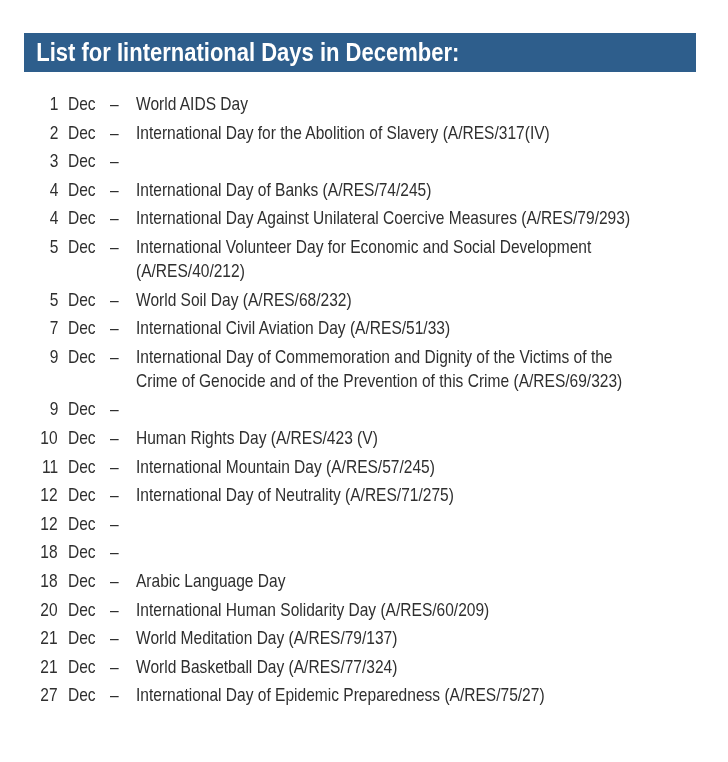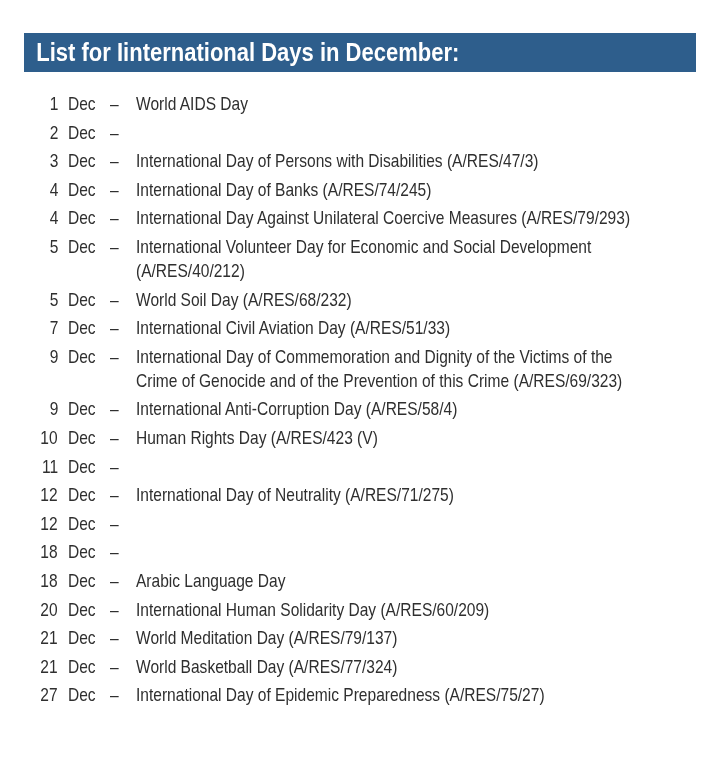--- a/index.html
+++ b/index.html
@@ -117,26 +117,26 @@
       <div class="row">
         <div class="col-day"><span class="txt" style="color: rgb(47, 47, 47);">1</span></div>
         <div class="col-mon"><span class="txt" style="color: rgb(47, 47, 47);">Dec</span></div>
         <div class="col-dash"><span class="txt" style="color: rgb(47, 47, 47);">–</span></div>
         <div class="col-name"><span class="txt" style="color: rgb(47, 47, 47);">World AIDS Day</span></div>
       </div>
       <div class="row">
         <div class="col-day"><span class="txt" style="color: rgb(47, 47, 47);">2</span></div>
         <div class="col-mon"><span class="txt" style="color: rgb(47, 47, 47);">Dec</span></div>
         <div class="col-dash"><span class="txt" style="color: rgb(47, 47, 47);">–</span></div>
+        <div class="col-name"><span class="txt" style="color: rgb(47, 47, 47);">International Day for the Abolition of Slavery (A/RES/317(IV)</span></div>
       </div>
       <div class="row">
         <div class="col-day"><span class="txt" style="color: rgb(47, 47, 47);">3</span></div>
         <div class="col-mon"><span class="txt" style="color: rgb(47, 47, 47);">Dec</span></div>
         <div class="col-dash"><span class="txt" style="color: rgb(47, 47, 47);">–</span></div>
-        <div class="col-name"><span class="txt" style="color: rgb(47, 47, 47);">International Day of Persons with Disabilities (A/RES/47/3)</span></div>
       </div>
       <div class="row">
         <div class="col-day"><span class="txt" style="color: rgb(47, 47, 47);">4</span></div>
         <div class="col-mon"><span class="txt" style="color: rgb(47, 47, 47);">Dec</span></div>
         <div class="col-dash"><span class="txt" style="color: rgb(47, 47, 47);">–</span></div>
         <div class="col-name"><span class="txt" style="color: rgb(47, 47, 47);">International Day of Banks (A/RES/74/245)</span></div>
       </div>
       <div class="row">
         <div class="col-day"><span class="txt" style="color: rgb(47, 47, 47);">4</span></div>
         <div class="col-mon"><span class="txt" style="color: rgb(47, 47, 47);">Dec</span></div>
@@ -164,32 +164,32 @@
       <div class="row">
         <div class="col-day"><span class="txt" style="color: rgb(47, 47, 47);">9</span></div>
         <div class="col-mon"><span class="txt" style="color: rgb(47, 47, 47);">Dec</span></div>
         <div class="col-dash"><span class="txt" style="color: rgb(47, 47, 47);">–</span></div>
         <div class="col-name"><span class="txt" style="color: rgb(47, 47, 47);">International Day of Commemoration and Dignity of the Victims of the</span><span class="txt name-line2" style="color: rgb(47, 47, 47);">Crime of Genocide and of the Prevention of this Crime (A/RES/69/323)</span></div>
       </div>
       <div class="row">
         <div class="col-day"><span class="txt" style="color: rgb(47, 47, 47);">9</span></div>
         <div class="col-mon"><span class="txt" style="color: rgb(47, 47, 47);">Dec</span></div>
         <div class="col-dash"><span class="txt" style="color: rgb(47, 47, 47);">–</span></div>
-        <div class="col-name"><span class="txt" style="color: rgb(47, 47, 47);">International Anti-Corruption Day (A/RES/58/4)</span></div>
       </div>
       <div class="row">
         <div class="col-day"><span class="txt" style="color: rgb(47, 47, 47);">10</span></div>
         <div class="col-mon"><span class="txt" style="color: rgb(47, 47, 47);">Dec</span></div>
         <div class="col-dash"><span class="txt" style="color: rgb(47, 47, 47);">–</span></div>
         <div class="col-name"><span class="txt" style="color: rgb(47, 47, 47);">Human Rights Day (A/RES/423 (V)</span></div>
       </div>
       <div class="row">
         <div class="col-day"><span class="txt" style="color: rgb(47, 47, 47);">11</span></div>
         <div class="col-mon"><span class="txt" style="color: rgb(47, 47, 47);">Dec</span></div>
         <div class="col-dash"><span class="txt" style="color: rgb(47, 47, 47);">–</span></div>
+        <div class="col-name"><span class="txt" style="color: rgb(47, 47, 47);">International Mountain Day (A/RES/57/245)</span></div>
       </div>
       <div class="row">
         <div class="col-day"><span class="txt" style="color: rgb(47, 47, 47);">12</span></div>
         <div class="col-mon"><span class="txt" style="color: rgb(47, 47, 47);">Dec</span></div>
         <div class="col-dash"><span class="txt" style="color: rgb(47, 47, 47);">–</span></div>
         <div class="col-name"><span class="txt" style="color: rgb(47, 47, 47);">International Day of Neutrality (A/RES/71/275)</span></div>
       </div>
       <div class="row">
         <div class="col-day"><span class="txt" style="color: rgb(47, 47, 47);">12</span></div>
         <div class="col-mon"><span class="txt" style="color: rgb(47, 47, 47);">Dec</span></div>

